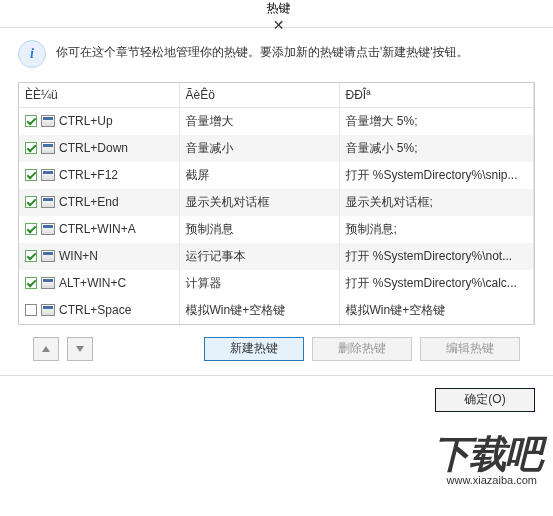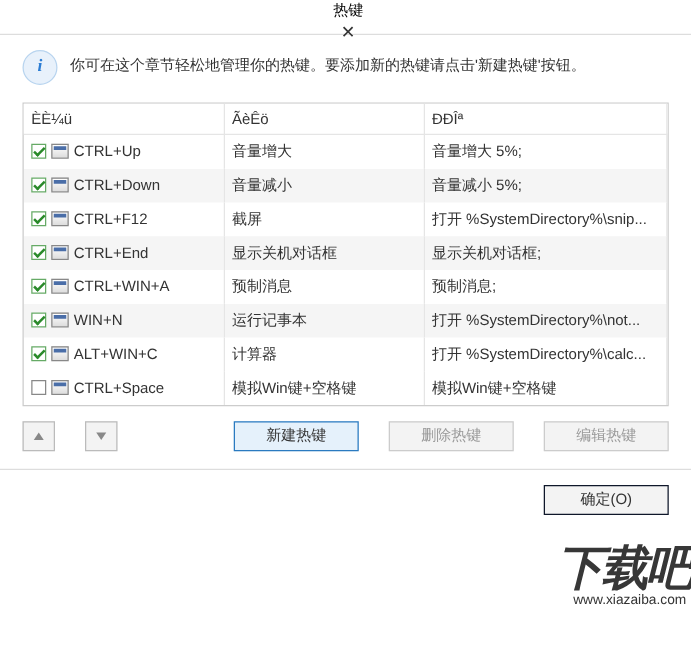--- a/index.html
+++ b/index.html
@@ -20,30 +20,30 @@
 .tbl tr.row-odd td { background: #f5f5f5; }
 .col-hotkey { width: 160px; }
 .col-name { width: 160px; }
 .col-desc { }
 .cell-hotkey { display: flex; align-items: center; gap: 4px; }
 .chk { display: inline-block; width: 12px; height: 12px; border: 1px solid #6a6; background: #fff; position: relative; flex-shrink: 0; }
 .chk.checked::after { content: ""; position: absolute; left: 1px; top: 2px; width: 7px; height: 3px; border-left: 2px solid #2a8a2a; border-bottom: 2px solid #2a8a2a; transform: rotate(-45deg); }
 .chk.unchecked { border-color: #888; }
 .kbd-icon { width: 14px; height: 12px; border: 1px solid #888; background: linear-gradient(#fff,#ddd); position: relative; flex-shrink: 0; }
 .kbd-icon::before { content: ""; position: absolute; left: 1px; top: 1px; right: 1px; height: 3px; background: #4a6ea8; }
-.button-row { display: flex; align-items: center; padding: 12px 18px; gap: 24px; }
+.button-row { display: flex; align-items: center; padding: 12px 33px; gap: 8px; }
 .button-row .spacer { flex: 1; }
 .arrow-btn { width: 26px; height: 24px; border: 1px solid #bbb; background: #f3f3f3; display: flex; align-items: center; justify-content: center; cursor: pointer; color: #888; }
 .arrow-btn svg { fill: #888; }
 .btn { min-width: 100px; height: 24px; border: 1px solid #0f172a; background: #f3f3f3; font-size: 12px; color: #333; cursor: pointer; padding: 0 10px; font-family: inherit; }
 .btn.primary { border: 1px solid #2a7ac0; background: #e5f1fb; }
 .btn.disabled { color: #999; background: #f3f3f3; border-color: #ccc; cursor: default; }
 .divider { height: 1px; background: #ddd; margin: 2px 0 0 0; }
 .footer { display: flex; justify-content: flex-end; padding: 12px 18px 14px 18px; }
-.watermark { position: absolute; right: 0; bottom: 30px; pointer-events: none; }
+.watermark { position: absolute; right: 12px; bottom: 30px; pointer-events: none; }
 .watermark-text { font-size: 38px; font-weight: bold; color: #222; opacity: 0.9; text-shadow: 2px 2px 0 #fff; font-style: italic; letter-spacing: -2px; }
 .watermark-sub { font-size: 11px; color: #333; text-align: right; margin-top: -6px; padding-right: 4px; }
 </style>
 </head>
 <body>
 
 <div class="titlebar">
   <svg class="titlebar-icon" viewBox="0 0 16 16">
     <rect x="1" y="3" width="14" height="10" rx="1" fill="#d88a3a" stroke="#a0622a"></rect>
     <rect x="2" y="4" width="12" height="3" fill="#4a6ea8"></rect>

